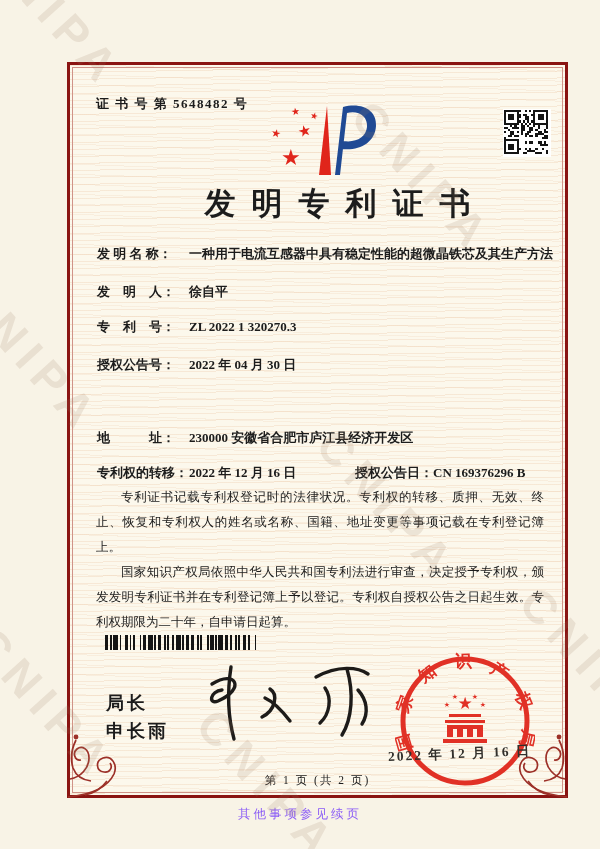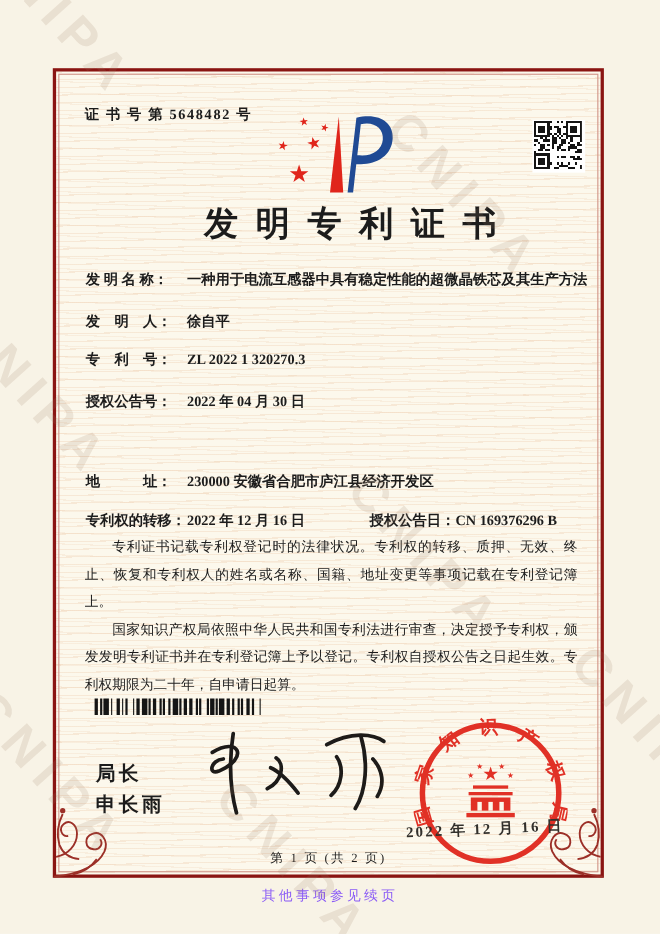--- a/index.html
+++ b/index.html
@@ -21,21 +21,21 @@
   .wm1{left:-40px;top:-16px}
   .wm2{left:330px;top:150px}
   .wm3{left:-62px;top:330px}
   .wm4{left:295px;top:478px}
   .wm5{left:-48px;top:676px}
   .wm6{left:175px;top:758px}
   .wm7{left:498px;top:636px}
 
   
   .frame{
-    position:absolute;left:48px;top:62px;width:495px;height:730px;
+    position:absolute;left:67px;top:62px;width:495px;height:730px;
     border:3px solid #8a1412;z-index:2;
     background:
       repeating-linear-gradient(179deg, rgba(236,200,168,0.33) 0 1px, rgba(0,0,0,0) 1px 7px),
       repeating-linear-gradient(2deg, rgba(236,200,168,0.22) 0 1px, rgba(0,0,0,0) 1px 10px),
       #fcf8ec;
   }
   .frame::before{
     content:"";position:absolute;inset:2px;border:1px solid #d09388;pointer-events:none;
   }
   .flourish{position:absolute;width:80px;height:80px;z-index:4;}

